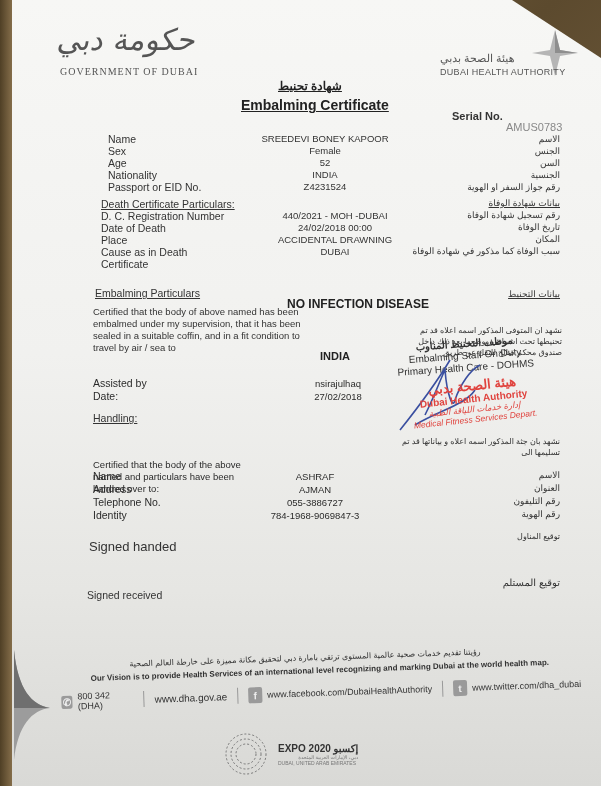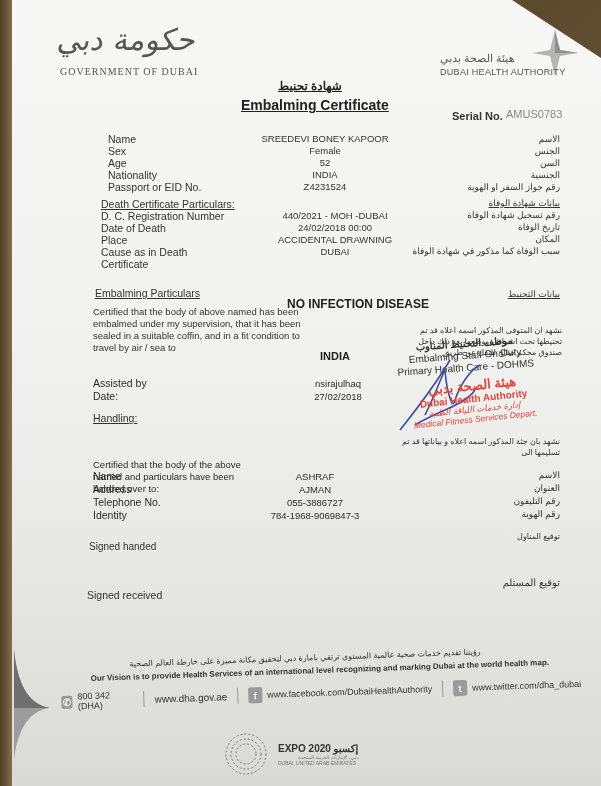--- a/index.html
+++ b/index.html
@@ -19,21 +19,21 @@
   .gov-logo-en { left: 60px; top: 66px; font-family: "Liberation Serif", serif; font-size: 10px; color: #555; letter-spacing: 1px; }
 
   .dha-emblem { left: 530px; top: 28px; width: 50px; height: 50px; }
   .dha-ar { left: 440px; top: 52px; font-size: 11px; color: #555; direction: rtl; }
   .dha-en { left: 440px; top: 67px; font-size: 9px; color: #555; letter-spacing: 0.3px; }
 
   .title-ar { left: 278px; top: 79px; font-size: 12px; font-weight: bold; text-decoration: underline; direction: rtl; color:#222; }
   .title-en { left: 241px; top: 97px; font-size: 14px; font-weight: bold; text-decoration: underline; color:#222; }
 
   .serial-label { left: 452px; top: 110px; font-size: 11px; font-weight: bold; color:#333; }
-  .serial-value { left: 506px; top: 108px; font-size: 11px; color: #888; }
+  .serial-value { left: 506px; top: 121px; font-size: 11px; color: #888; }
 
   .lbl { font-size: 10.5px; color: #333; line-height: 12px; }
   .val { font-size: 9.5px; color: #333; line-height: 12px; text-align: center; }
   .ar { font-size: 9px; color: #333; line-height: 12px; direction: rtl; text-align: right; }
   .u { text-decoration: underline; }
 
   .personal-labels { left: 108px; top: 133px; width: 160px; }
   .personal-values { left: 250px; top: 133px; width: 150px; }
   .personal-ar { left: 400px; top: 133px; width: 160px; }
 
@@ -61,21 +61,21 @@
   .red-stamp .rs-en { font-size: 10px; font-weight: bold; text-align:center; }
   .red-stamp .rs-sub { font-size: 8.5px; text-align:center; font-style: italic; }
 
   .handling-heading { left: 93px; top: 412px; font-size: 10.5px; }
   .handling-text { left: 93px; top: 432px; width: 170px; font-size: 9.5px; line-height: 12px; margin-top: 27px; }
   .handover-labels { left: 93px; top: 470px; width: 120px; font-size: 10.5px; line-height: 13px; }
   .handover-values { left: 250px; top: 470px; width: 130px; font-size: 9.5px; line-height: 13px; text-align:center; }
   .handling-ar-text { left: 400px; top: 436px; width: 160px; font-size: 8px; line-height: 11px; }
   .handover-ar { left: 440px; top: 469px; width: 120px; font-size: 9px; line-height: 13px; }
 
-  .signed-handed { left: 89px; top: 541px; font-size: 10px; }
+  .signed-handed { left: 89px; top: 541px; font-size: 13px; }
   .signed-handed-ar { left: 470px; top: 531px; width: 90px; font-size: 8px; }
   .signed-received { left: 87px; top: 589px; font-size: 10.5px; }
   .signed-received-ar { left: 470px; top: 577px; width: 90px; font-size: 10px; }
 
   .left-emblem { left: 12px; top: 650px; width: 40px; height: 110px; }
 
   .footer { left: 60px; top: 662px; width: 520px; transform: rotate(-2deg); transform-origin: left top; }
   .vision-ar { font-size: 8px; direction: rtl; text-align: center; color: #333; padding-right: 30px; }
   .vision-en { font-size: 8px; font-weight: bold; color: #333; margin-top: 4px; padding-left: 30px; }
   .contact-row { display: flex; align-items: center; margin-top: 8px; font-size: 9px; color: #333; gap: 10px; }

